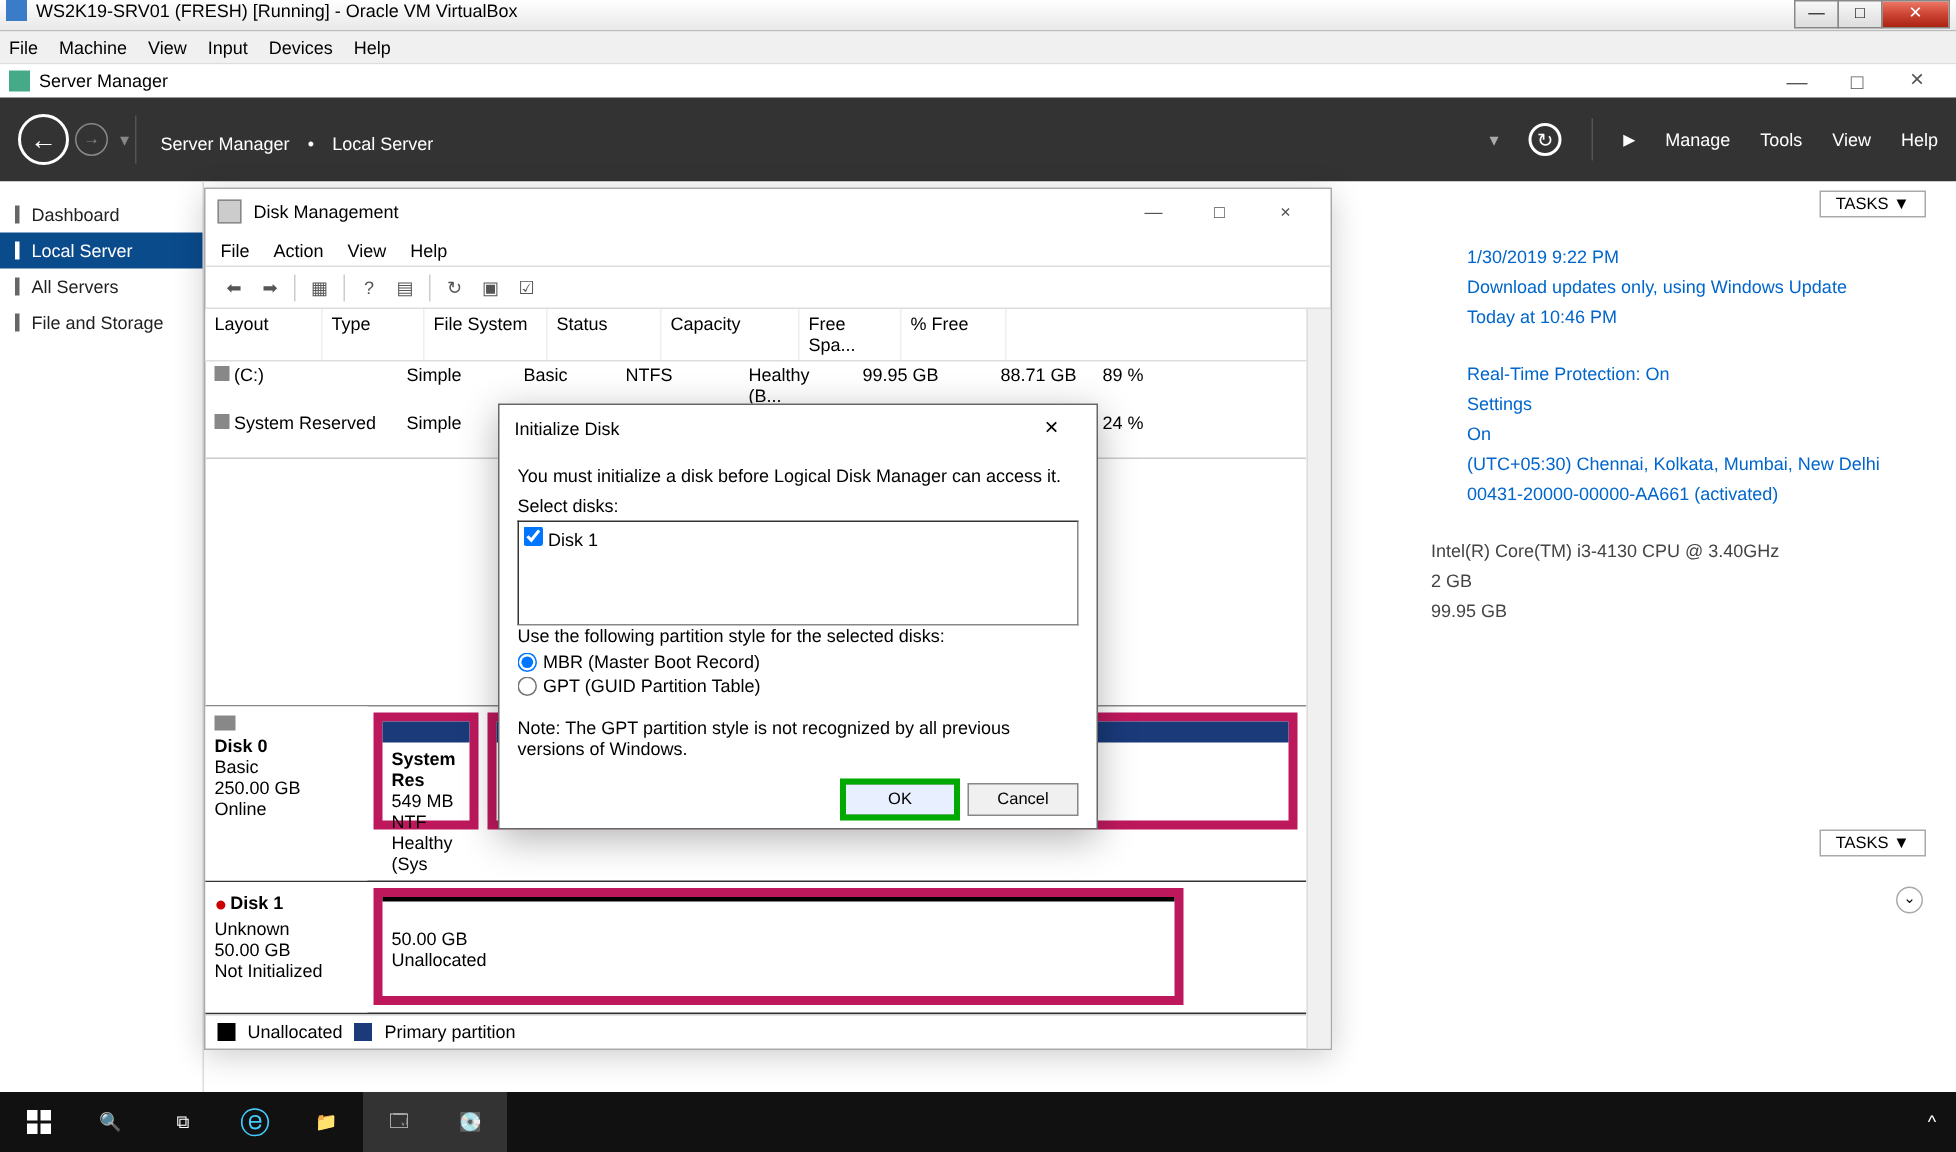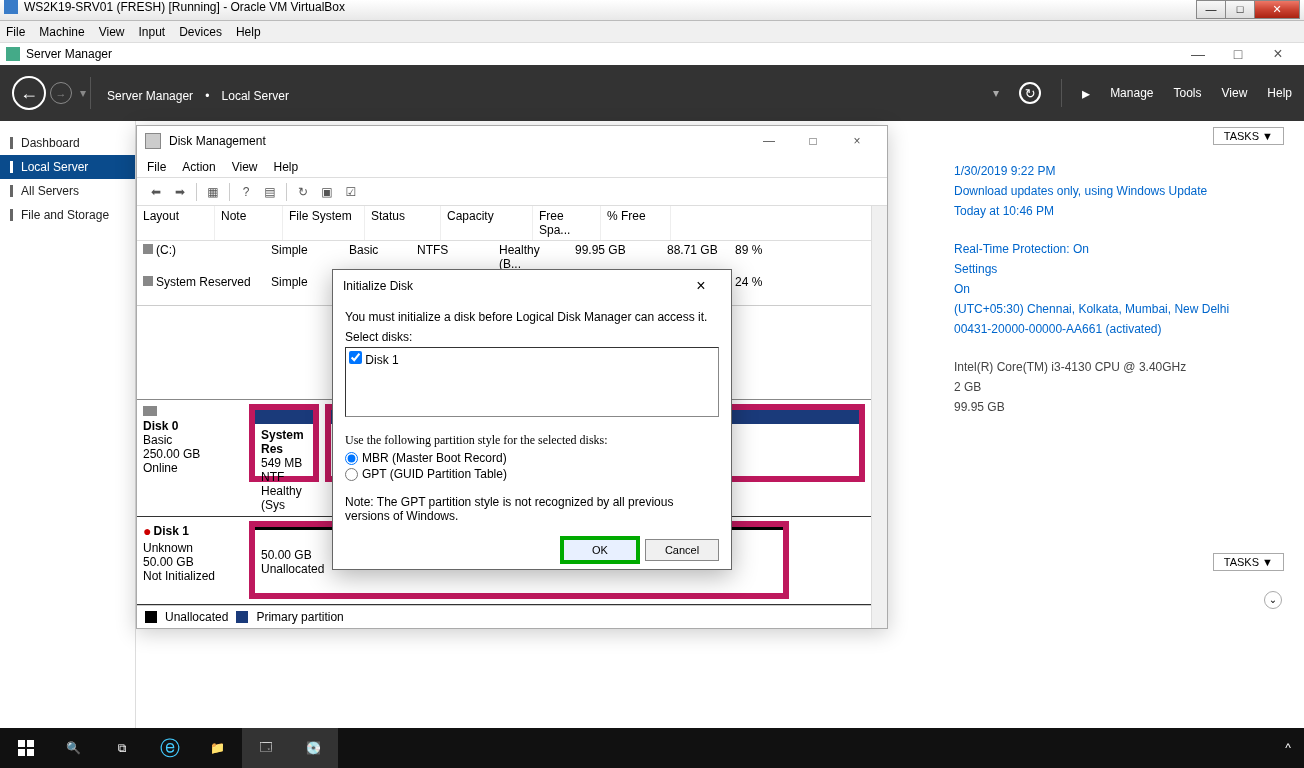--- a/index.html
+++ b/index.html
@@ -39,29 +39,29 @@
 
 .sm-body { display:flex; height: calc(100% - 22px - 56px); }
 .sm-nav { width:136px; background:#fff; border-right:1px solid #ddd; padding-top:10px;}
 .sm-nav .item{ display:flex;align-items:center; padding:5px 10px; gap:8px; font-size:12px; color:#222;}
 .sm-nav .item.sel{ background:#0a4b8c; color:#fff;}
 .sm-nav .item .bar{width:3px;height:12px;background:#666;}
 .sm-nav .item.sel .bar{background:#fff;}
 .sm-content{flex:1; background:#fff; position:relative; padding:8px 12px;}
 
 .props { position:absolute; right:20px; top:40px; width:330px; font-size:12px; color:#222;}
-.props a{color:#0066cc; text-decoration:none; display:block; line-height:20px;}
+.props a{color:#0066cc; text-decoration:none; display:block; line-height:20px;margin-left:24px;}
 .props .grp{margin-bottom:18px;}
 .props .plain{color:#444;line-height:20px;}
 .tasks-btn { position:absolute; right:20px; top:6px; border:1px solid #aaa; padding:2px 10px; font-size:11px; background:#fff;}
 .tasks-btn2 { position:absolute; right:20px; top:432px; border:1px solid #aaa; padding:2px 10px; font-size:11px; background:#fff;}
 .expand-circle{position:absolute;right:22px;top:470px;width:18px;height:18px;border:1px solid #aaa;border-radius:50%;text-align:center;line-height:15px;font-size:10px;}
 
 
-.dm { position:absolute; left:136px; top:82px; width:752px; height:504px; background:#fff; border:1px solid #aaa; box-shadow:0 4px 20px rgba(0,0,0,0.2); }
+.dm { position:absolute; left:136px; top:82px; width:752px; height:575px; background:#fff; border:1px solid #aaa; box-shadow:0 4px 20px rgba(0,0,0,0.2); }
 .dm-title{height:30px; display:flex;align-items:center;padding:0 8px;}
 .dm-title .dmicon{width:16px;height:16px;background:#ccc;margin-right:8px;border:1px solid #888;}
 .dm-title .spacer{flex:1;}
 .dm-title .dbtn{width:44px;text-align:center;color:#555;}
 .dm-menu{height:22px;display:flex;align-items:center;padding:0 10px;gap:16px;border-bottom:1px solid #ddd;}
 .dm-tools{height:28px;display:flex;align-items:center;padding:0 8px;gap:2px;border-bottom:1px solid #ddd;}
 .dm-tools .tbtn{width:22px;height:22px;border:1px solid transparent;display:flex;align-items:center;justify-content:center;color:#555;}
 .dm-tools .tsep{width:1px;height:18px;background:#ccc;margin:0 3px;}
 
 .dm-table{border-bottom:1px solid #ccc;}
@@ -235,21 +235,21 @@
       <div class="tsep"></div>
       <div class="tbtn">↻</div>
       <div class="tbtn">▣</div>
       <div class="tbtn">☑</div>
     </div>
     <div style="display:flex;height:calc(100% - 30px - 22px - 28px);">
       <div style="flex:1;display:flex;flex-direction:column;">
         <div class="dm-table">
           <div class="dm-th">
             <div class="c-lay">Layout</div>
-            <div class="c-typ">Note</div>
+            <div class="c-typ">Type</div>
             <div class="c-fs">File System</div>
             <div class="c-st">Status</div>
             <div class="c-cap">Capacity</div>
             <div class="c-free">Free Spa...</div>
             <div class="c-pf">% Free</div>
           </div>
           <div class="dm-tr">
             <div class="c-vol"><span class="di"></span><span>(C:)</span></div>
             <div class="c-lay">Simple</div>
             <div class="c-typ">Basic</div>
@@ -331,21 +331,21 @@
       <span>Initialize Disk</span>
       <div class="spacer"></div>
       <div class="xbtn">×</div>
     </div>
     <div class="init-body">
       <div>You must initialize a disk before Logical Disk Manager can access it.</div>
       <div class="lbl">Select disks:</div>
       <div class="disk-list">
         <label><input type="checkbox" checked="" style=""> <span>Disk 1</span></label>
       </div>
-      <div class="lbl" style="margin-top:16px;font-family:Liberation Serif, serif;">Use the following partition style for the selected disks:</div>
+      <div class="lbl" style="margin-top:0;">Use the following partition style for the selected disks:</div>
       <div class="radio-row">
           <input type="radio" name="pstyle" checked="" style=""> 
           <span>MBR (Master Boot Record)</span>
         </div>
       <div class="radio-row">
           <input type="radio" name="pstyle" style=""> 
           <span>GPT (GUID Partition Table)</span>
         </div>
       <div style="margin-top:14px;">Note: The GPT partition style is not recognized by all previous versions of Windows.</div>
     </div>

